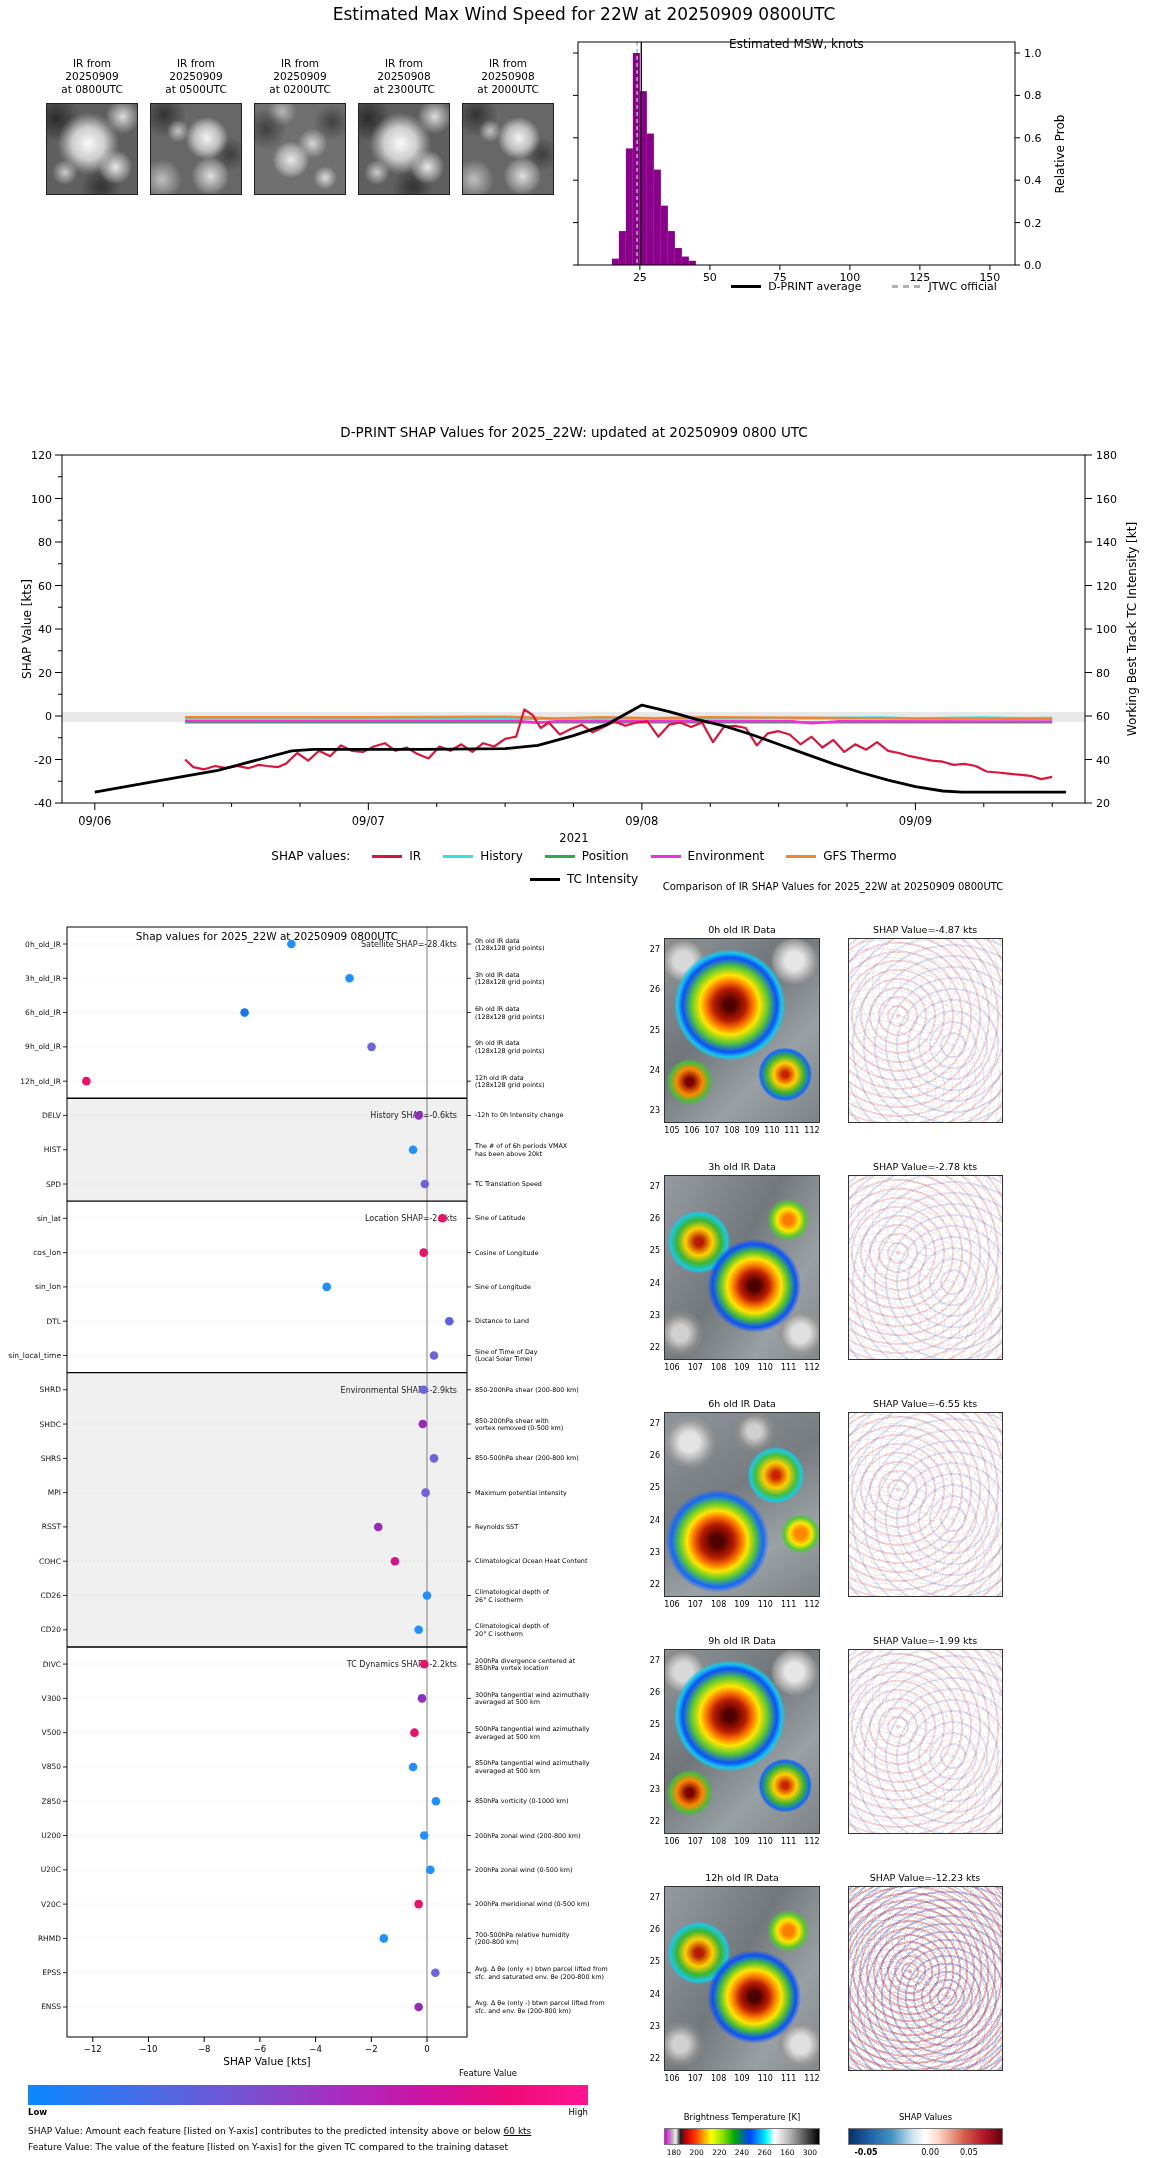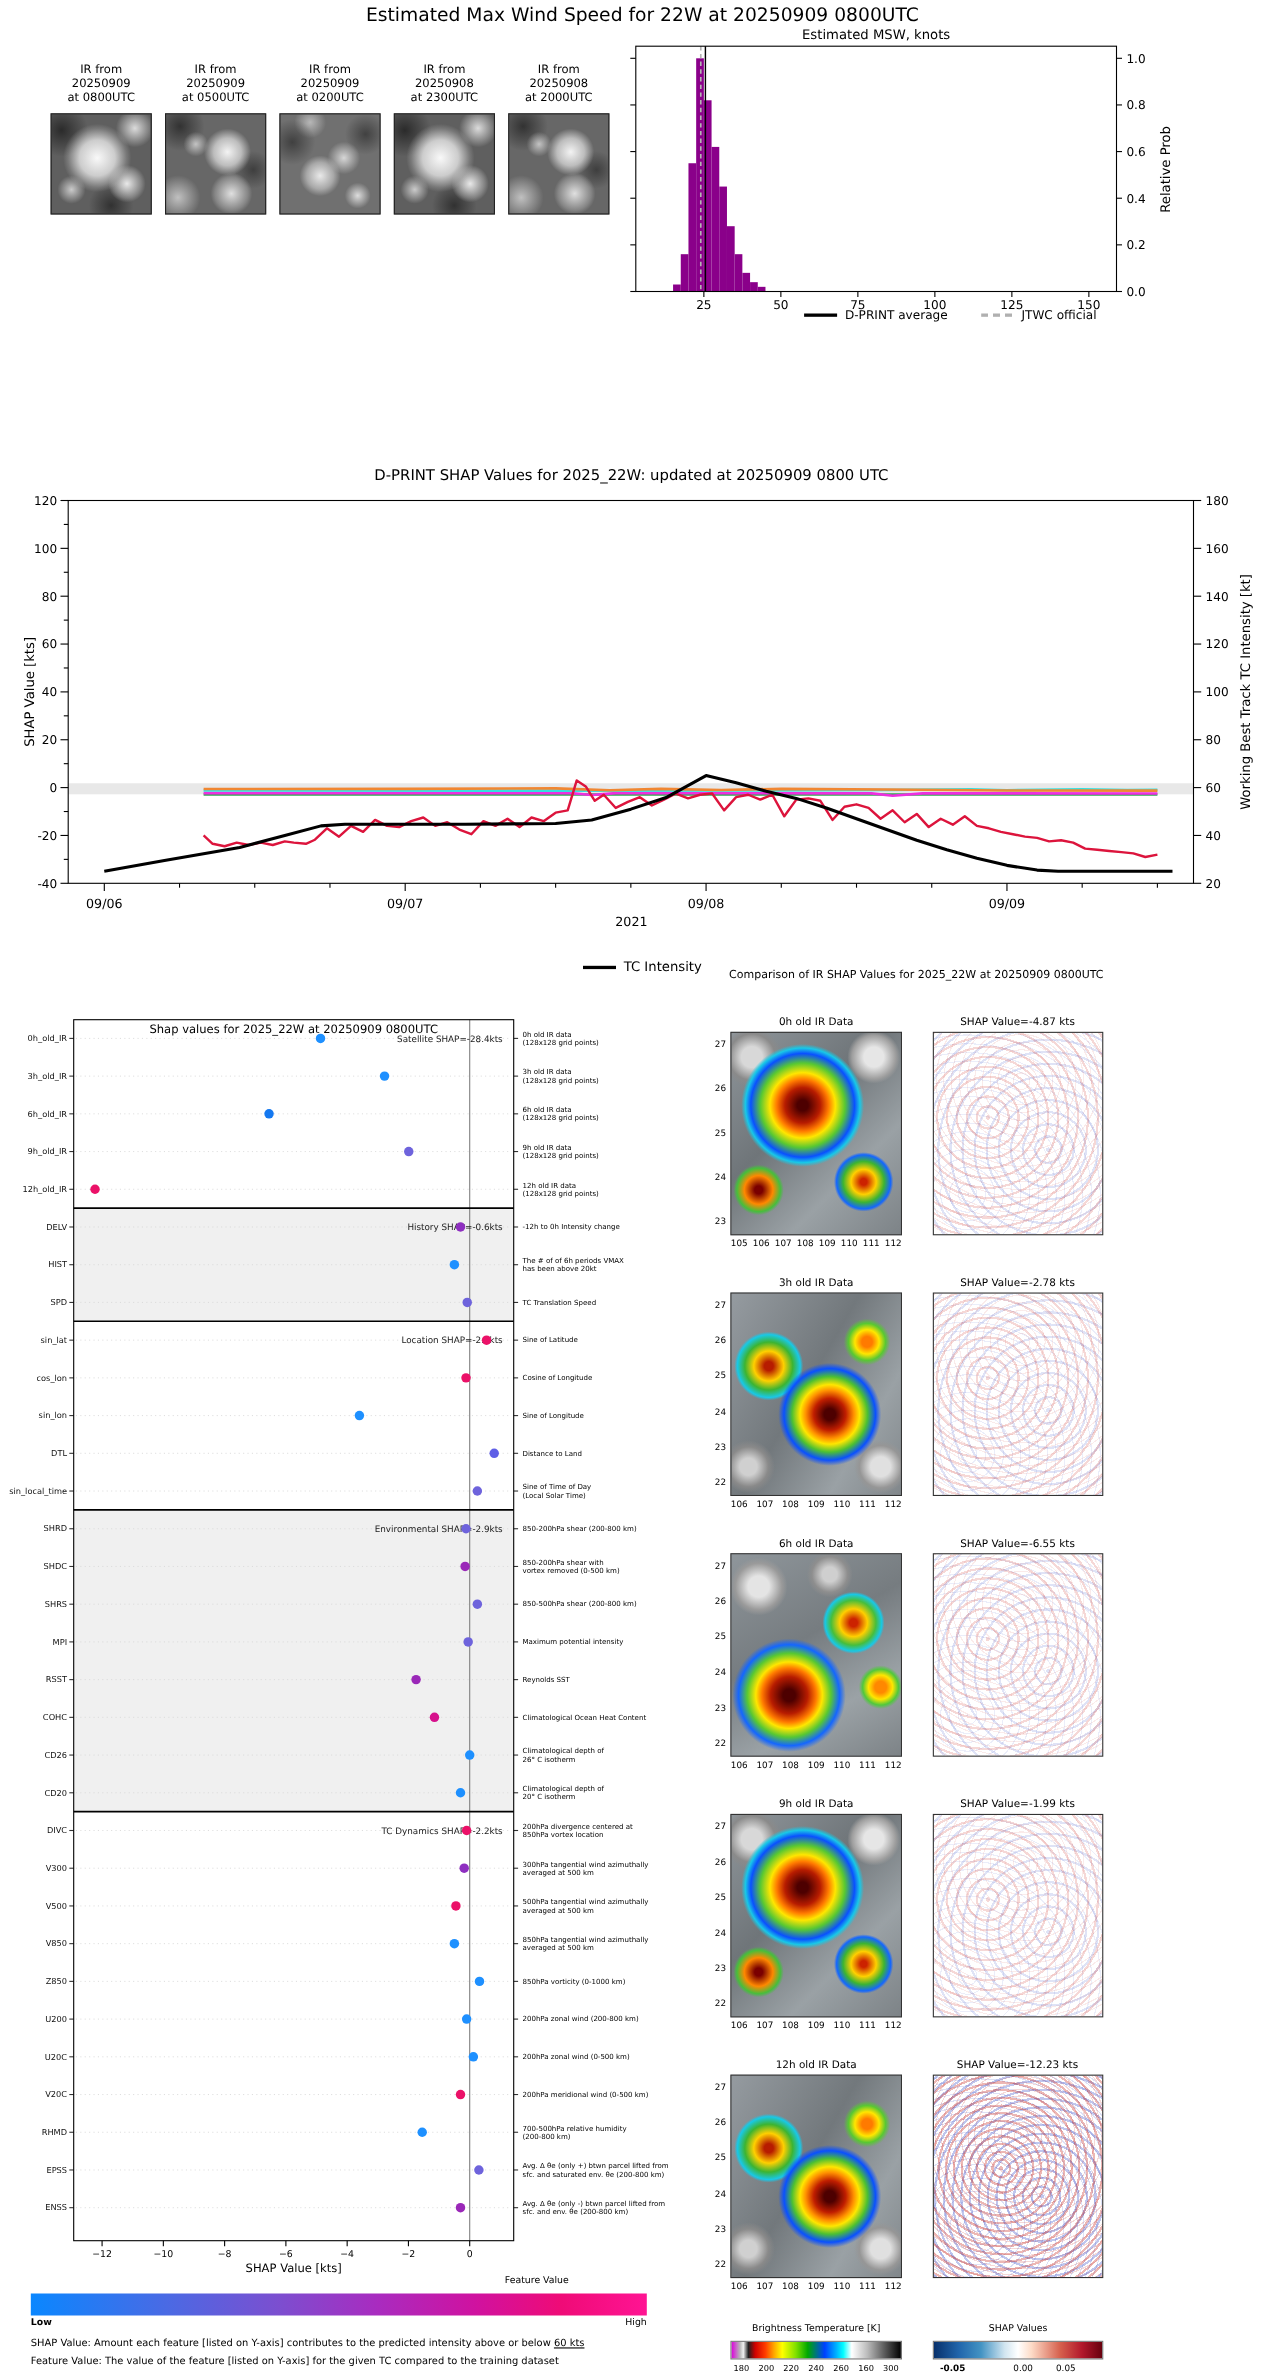--- a/index.html
+++ b/index.html
@@ -1,21 +1,21 @@
 <!DOCTYPE html>
 <html><head>
 <meta charset="utf-8">
 <style>
   html,body{margin:0;padding:0;background:#fff;}
   .page{position:relative;width:1168px;height:2158px;background:#fff;overflow:hidden;
         font-family:"DejaVu Sans","Liberation Sans",sans-serif;color:#000;}
   .page *{box-sizing:border-box;}
   .abs{position:absolute;}
   .t-main{position:absolute;left:0;top:4px;width:1168px;text-align:center;font-size:17px;}
-  .t-hist{position:absolute;left:578px;top:24px;width:437px;text-align:center;font-size:12px;}
+  .t-hist{position:absolute;left:578px;top:37px;width:437px;text-align:center;font-size:12px;}
   .t-ts{position:absolute;left:0;top:424px;width:1148px;text-align:center;font-size:13.5px;}
   .t-dot{position:absolute;left:67px;top:906px;width:400px;text-align:center;font-size:10.5px;margin-top:24px;}
   .t-cmp{position:absolute;left:633px;top:881px;width:400px;text-align:center;font-size:10px;}
   .vlab{position:absolute;text-align:center;transform:rotate(-90deg);}
   .caption{white-space:pre-line;text-align:center;font-size:10.5px;line-height:13.2px;}
   .thumb-img{width:92px;height:92px;border:1px solid #222;}
   .gs0{background-color:#5f5f5f;background-image:
     radial-gradient(circle 36px at 46% 44%, rgba(255,255,255,.96), rgba(232,232,232,.8) 45%, rgba(180,180,180,.3) 74%, transparent 86%),
     radial-gradient(circle 20px at 76% 70%, rgba(248,248,248,.9), rgba(200,200,200,.35) 65%, transparent 85%),
     radial-gradient(circle 16px at 20% 76%, rgba(238,238,238,.75), transparent 80%),
@@ -132,20 +132,43 @@
       <div style="display:flex;align-items:center;">
         <div class="sw" style="background:repeating-linear-gradient(90deg,#b0b0b0 0 6px,transparent 6px 11px);"></div>
         <div style="">JTWC official</div>
       </div>
     </div>
 
   <div class="t-ts">D-PRINT SHAP Values for 2025_22W: updated at 20250909 0800 UTC</div>
   <div class="vlab" style="left:-103px;top:622px;width:260px;font-size:12px;">SHAP Value [kts]</div>
   <div class="vlab" style="left:982px;top:622px;width:300px;font-size:12px;">Working Best Track TC Intensity [kt]</div>
   <div class="abs" style="left:0;top:831px;width:1148px;text-align:center;font-size:11.5px;">2021</div>
+  <div id="ts-legend" class="legend-row" style="left:0;top:849px;width:1168px;gap:22px;font-size:12px;">
+      <div style="">SHAP values:</div>
+      <div style="display:flex;align-items:center;">
+        <div class="sw" style="background:#DC143C;"></div>
+        <div style="">IR</div>
+      </div>
+      <div style="display:flex;align-items:center;">
+        <div class="sw" style="background:#35DFDF;"></div>
+        <div style="">History</div>
+      </div>
+      <div style="display:flex;align-items:center;">
+        <div class="sw" style="background:#2EA84F;"></div>
+        <div style="">Position</div>
+      </div>
+      <div style="display:flex;align-items:center;">
+        <div class="sw" style="background:#EE2FE0;"></div>
+        <div style="">Environment</div>
+      </div>
+      <div style="display:flex;align-items:center;">
+        <div class="sw" style="background:#F08632;"></div>
+        <div style="">GFS Thermo</div>
+      </div>
+    </div>
   <div id="ts-legend2" class="legend-row" style="left:0;top:872px;width:1168px;gap:22px;font-size:12px;">
       <div style="display:flex;align-items:center;">
         <div class="sw" style="background:#000000;"></div>
         <div style="">TC Intensity</div>
       </div>
     </div>
 
   <div class="t-dot">Shap values for 2025_22W at 20250909 0800UTC</div>
 
   <div class="t-cmp">Comparison of IR SHAP Values for 2025_22W at 20250909 0800UTC</div>

